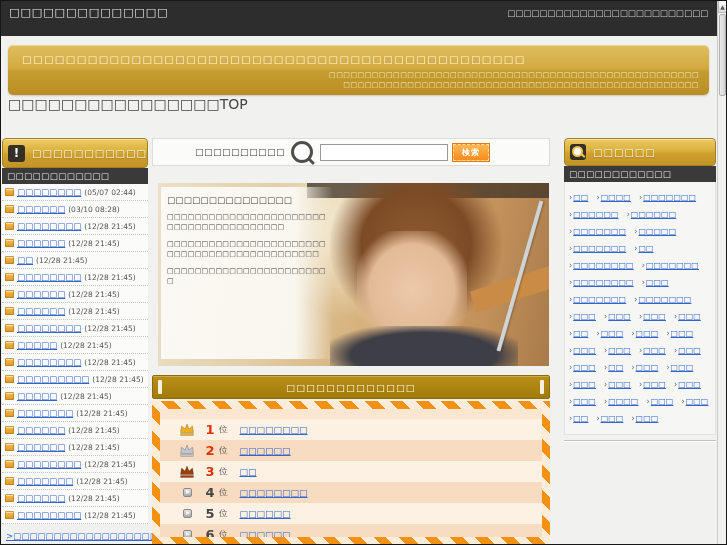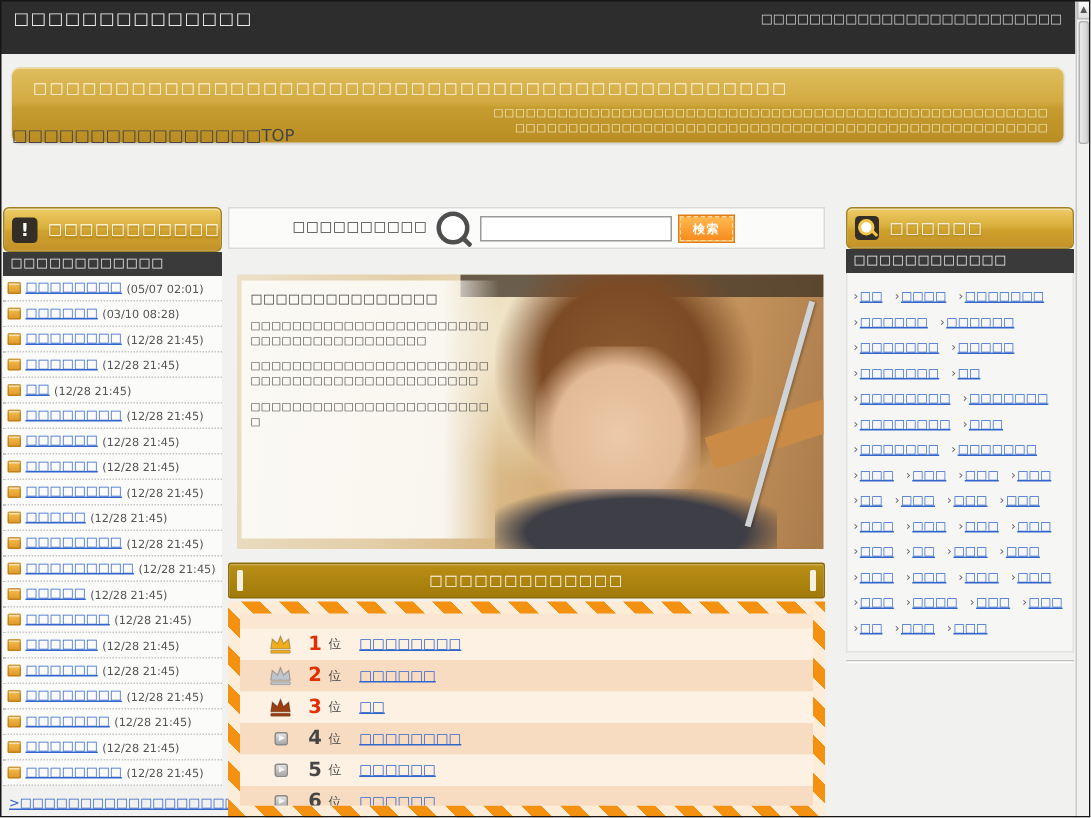--- a/index.html
+++ b/index.html
@@ -16,21 +16,21 @@
   .topbar-right{font-size:8.5px;color:#cfcfcf;margin-top:2px;white-space:nowrap}
 
   
   .banner{position:absolute;left:8px;top:45px;width:701px;height:50px;border-radius:5px;
           background:linear-gradient(#e0be5e,#d2aa40 46%,#c59c2f 54%,#b98d23);
           box-shadow:inset 0 1px 0 rgba(255,255,255,.4),0 1px 2px rgba(0,0,0,.18)}
   .banner-title{position:absolute;left:14px;top:9px;font-size:10px;color:#fdf6e0;letter-spacing:1.5px;white-space:nowrap}
   .banner-sub{position:absolute;right:10px;bottom:5px;text-align:right;font-size:7px;line-height:9.5px;
               color:#f7edc9;letter-spacing:.5px}
 
-  .breadcrumb{position:absolute;left:8px;top:84px;font-size:11px;color:#454545;white-space:nowrap}
+  .breadcrumb{position:absolute;left:8px;top:96px;font-size:14px;color:#454545;white-space:nowrap}
   .breadcrumb .crumb-top{color:#454545}
 
   
   .gold-head{border:1px solid #a3821e;border-radius:4px;
              background:linear-gradient(#eecb66,#dab03c 45%,#cfa12c 55%,#c39229);
              display:flex;align-items:center;padding:0 5px;box-sizing:border-box;
              box-shadow:inset 0 1px 0 rgba(255,255,255,.45)}
   .gold-head .head-label{font-size:10px;color:#fff;margin-left:7px;letter-spacing:1px;white-space:nowrap;
              text-shadow:0 1px 1px rgba(120,90,10,.5)}
   .dark-sub{background:#3a3a3a;color:#e9e9e9;font-size:8.5px;display:flex;align-items:center;
@@ -160,21 +160,21 @@
   <div class="gold-head">
     <span class="alert-ico">!</span>
     <span class="head-label">□□□□□□□□□□□</span>
   </div>
   <div class="dark-sub tex">□□□□□□□□□□□□</div>
   <ul class="news-list">
 
       <li class="news-item">
         <span class="doc-ico"></span>
         <a class="news-link" href="#">□□□□□□□□</a>
-        <span class="news-date">(05/07 02:01)</span>
+        <span class="news-date">(05/07 02:44)</span>
       </li>
 
       <li class="news-item">
         <span class="doc-ico"></span>
         <a class="news-link" href="#">□□□□□□</a>
         <span class="news-date">(03/10 08:28)</span>
       </li>
 
       <li class="news-item">
         <span class="doc-ico"></span>

